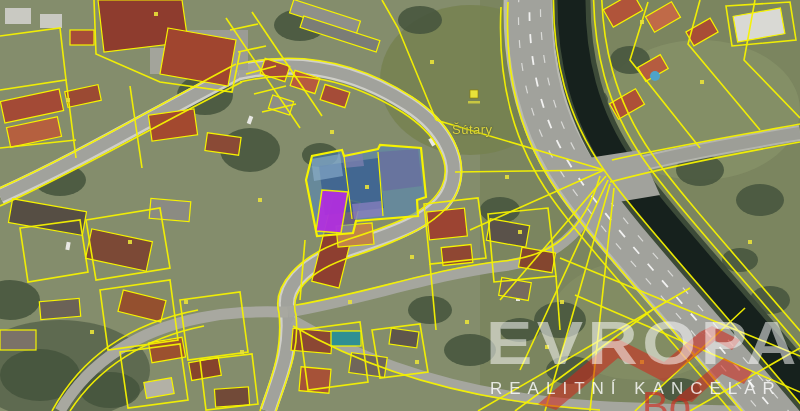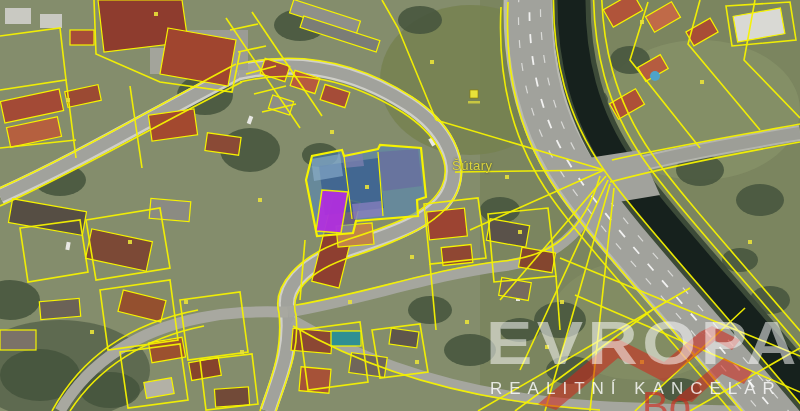--- a/index.html
+++ b/index.html
@@ -1,20 +1,20 @@
 <!DOCTYPE html>
 <html><head>
 <meta charset="utf-8">
 <style>
   html,body{margin:0;padding:0;background:#222;}
   .viewport{position:relative;width:800px;height:411px;overflow:hidden;
     font-family:"Liberation Sans",sans-serif;background:#7b855f;}
   .viewport svg{position:absolute;left:0;top:0;}
   .place-label{position:absolute;left:452px;top:122px;color:#dcd53e;
-    font-size:13px;letter-spacing:.5px;text-shadow:0 0 2px rgba(40,50,20,.8);margin-top:36px;}
+    font-size:13px;letter-spacing:.5px;text-shadow:0 0 2px rgba(40,50,20,.8);}
   .wm-brand{position:absolute;left:486px;top:312px;font-size:62px;font-weight:bold;
     letter-spacing:4px;color:rgba(255,255,255,.52);transform:scaleX(1.12);
     transform-origin:left top;white-space:nowrap;line-height:1;}
   .wm-sub{position:absolute;left:490px;top:380px;font-size:17px;font-weight:normal;
     letter-spacing:7px;color:rgba(255,255,255,.8);white-space:nowrap;line-height:1;}
   .wm-logo-text{position:absolute;left:642px;top:364px;font-size:40px;font-weight:normal;
     color:rgba(210,38,26,.62);line-height:1;margin-top:22px;}
 </style>
 </head>
 <body>

